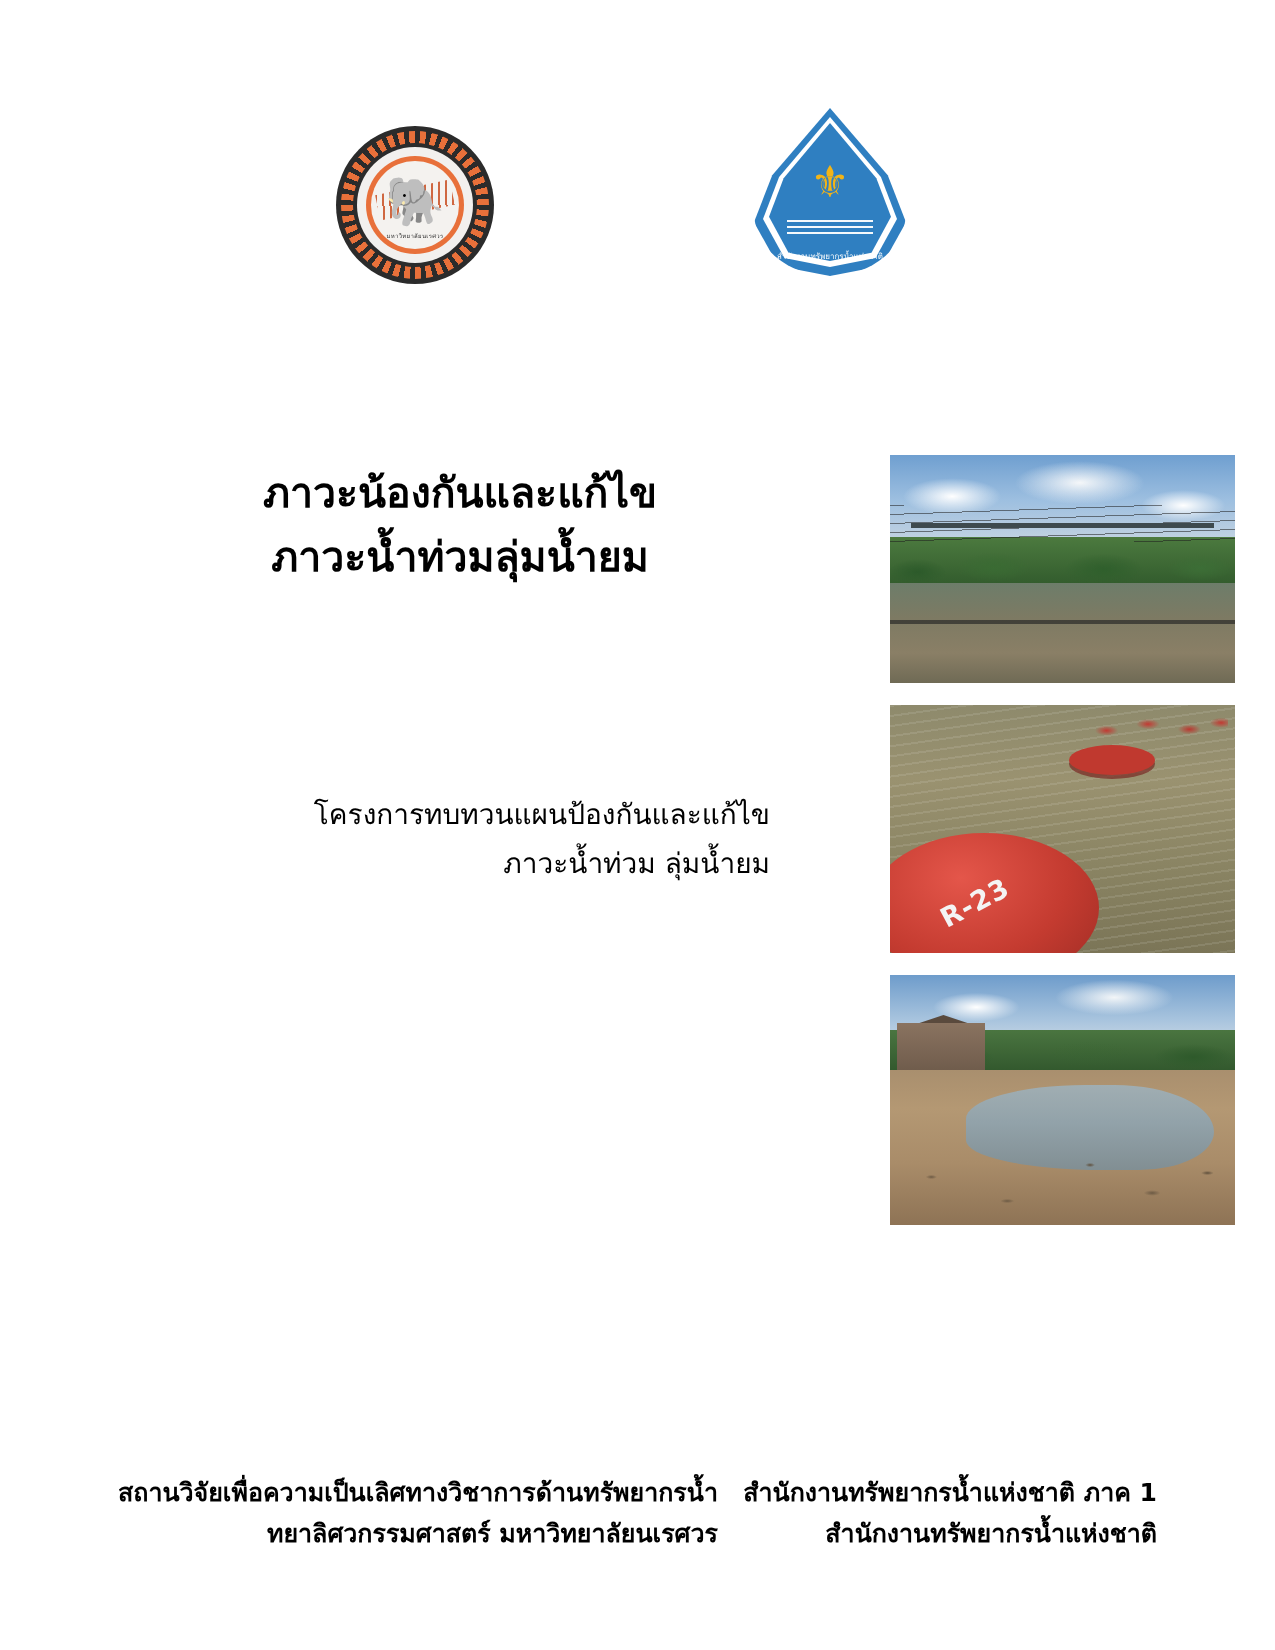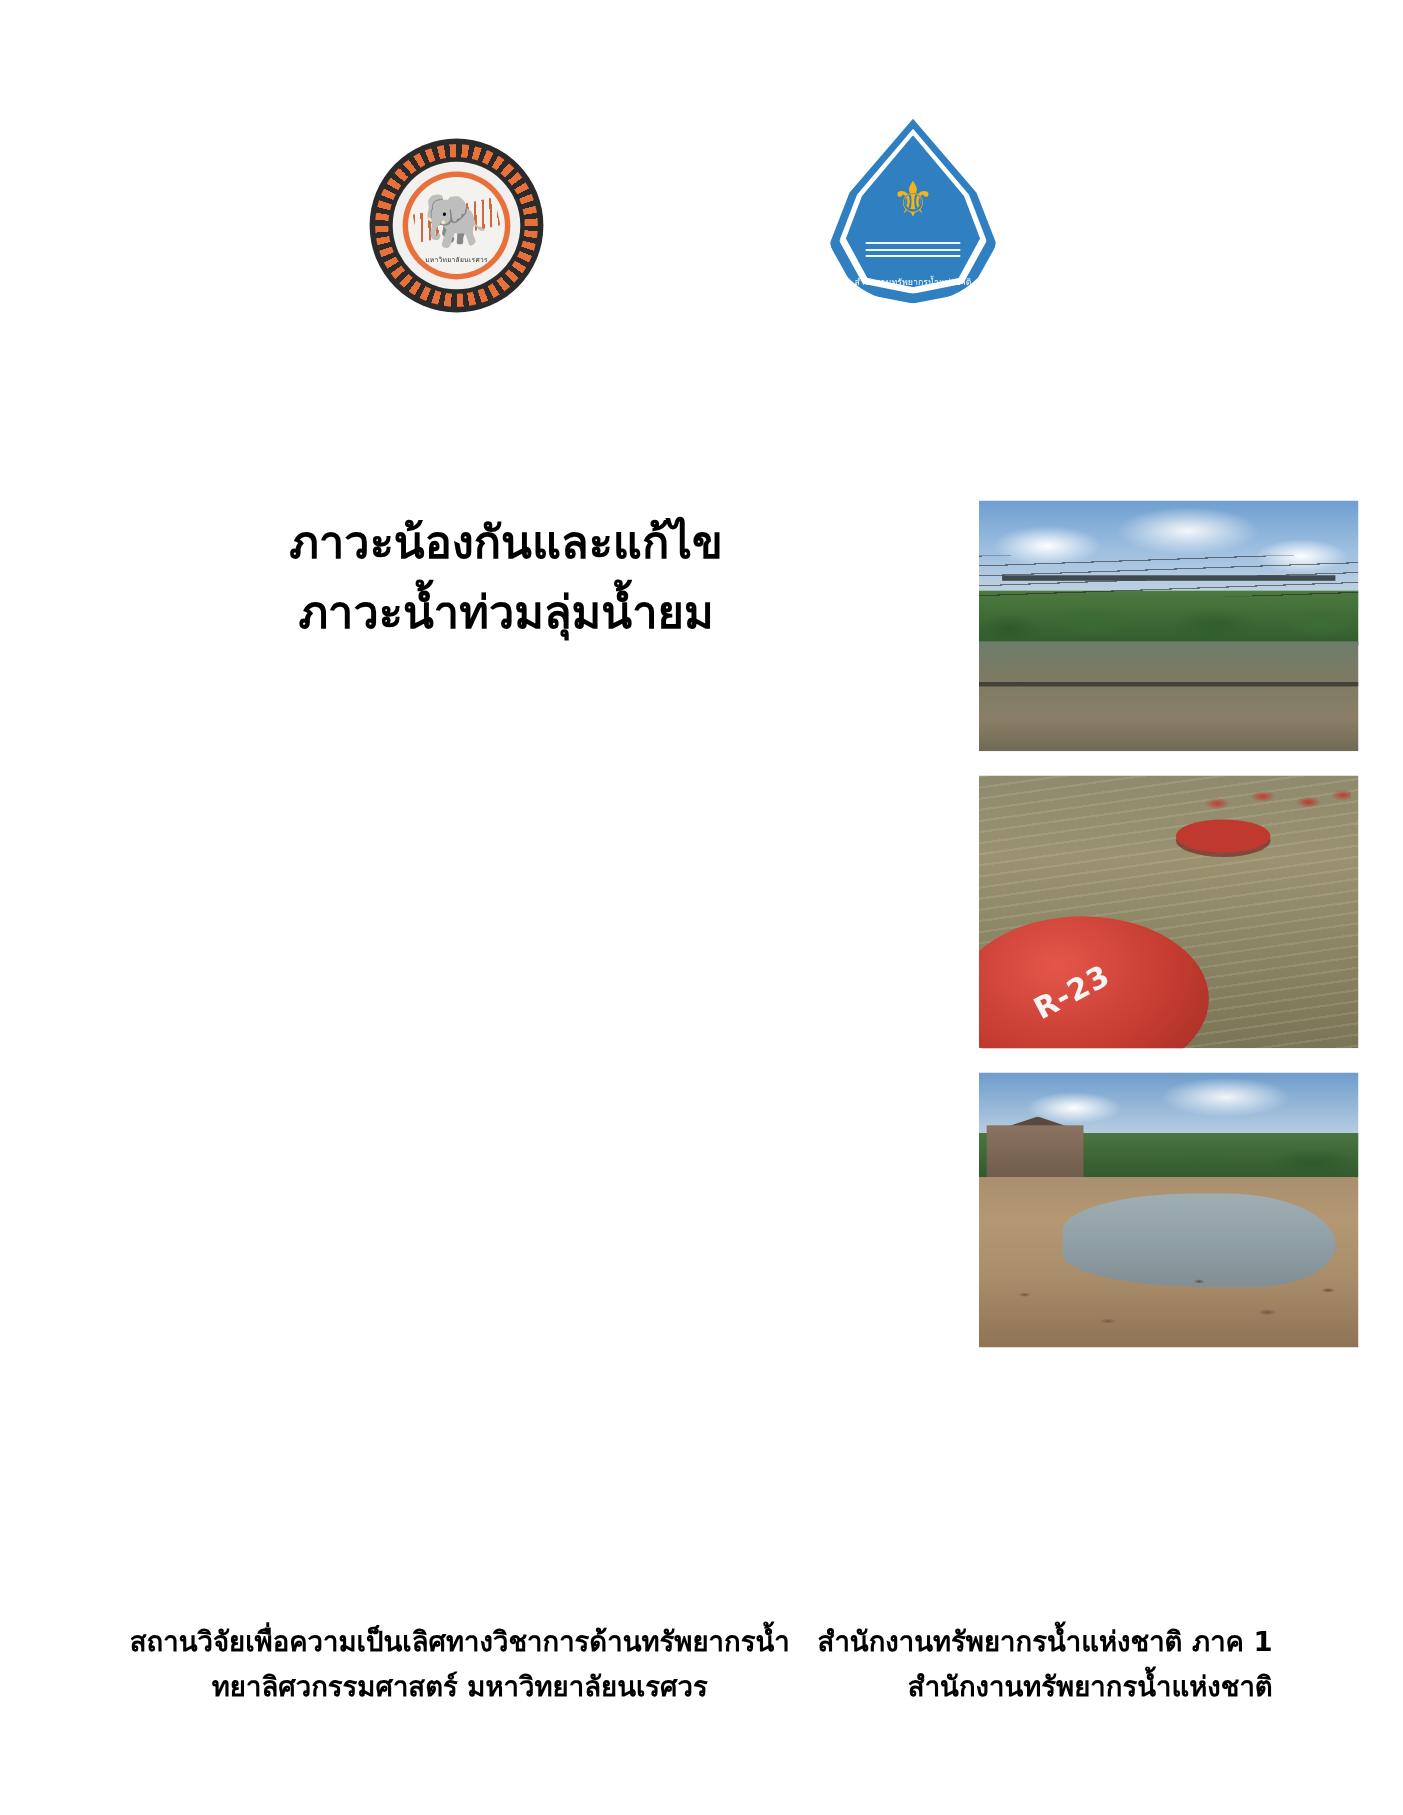--- a/index.html
+++ b/index.html
@@ -354,21 +354,21 @@
     display: flex;
     justify-content: space-between;
     padding: 0 118px;
     box-sizing: border-box;
   }
   .footer-col {
     font-size: 25px;
     line-height: 1.65;
     font-weight: 700;
   }
-  .footer-left { text-align: center; }
+  .footer-left { text-align: right; }
   .footer-right { text-align: right; }
   .footer-line { white-space: nowrap; }
 </style>
 </head>
 <body>
 
 <div class="logo-row">
 
   <div class="logo-nu">
     <div class="seal-outer"></div>
@@ -395,20 +395,22 @@
   </div>
 
 </div>
 
 <div class="title-block">
   <div class="title-line">ภาวะน้องกันและแก้ไข</div>
   <div class="title-line">ภาวะน้ำท่วมลุ่มน้ำยม</div>
 </div>
 
 <div class="subtitle-block">
+  <div class="subtitle-line">โครงการทบทวนแผนป้องกันและแก้ไข</div>
+  <div class="subtitle-line">ภาวะน้ำท่วม ลุ่มน้ำยม</div>
 </div>
 
 <div class="photos">
 
   <div class="photo photo-1">
     <div class="p1-sky"></div>
     <div class="p1-clouds"></div>
     <div class="p1-trees"></div>
     <div class="p1-water"></div>
     <div class="p1-wires"></div>

